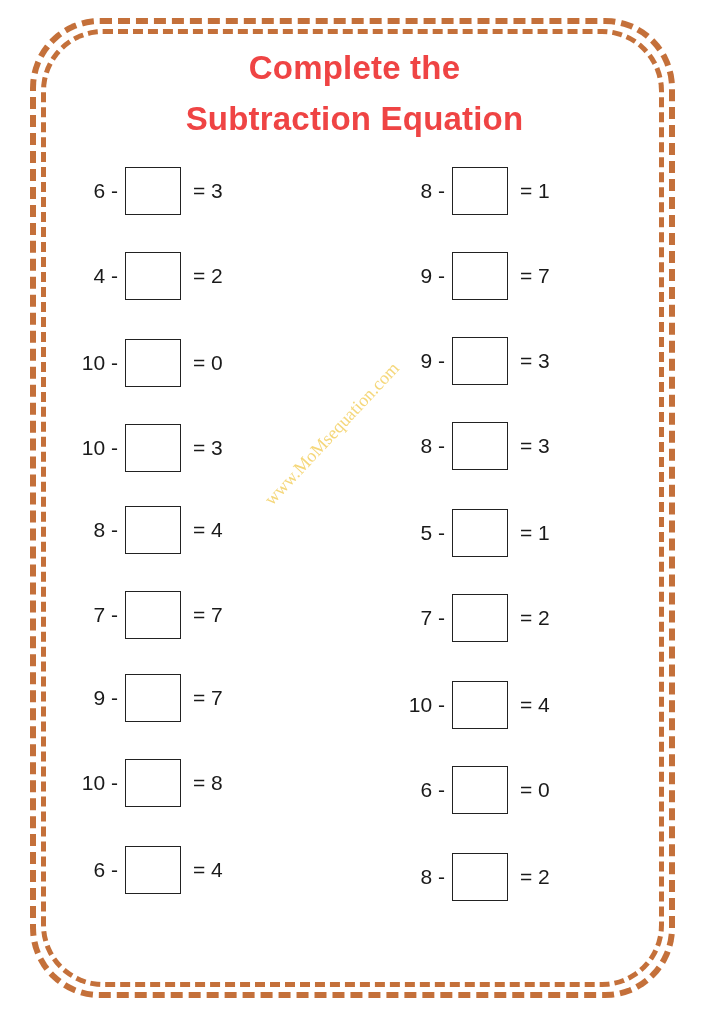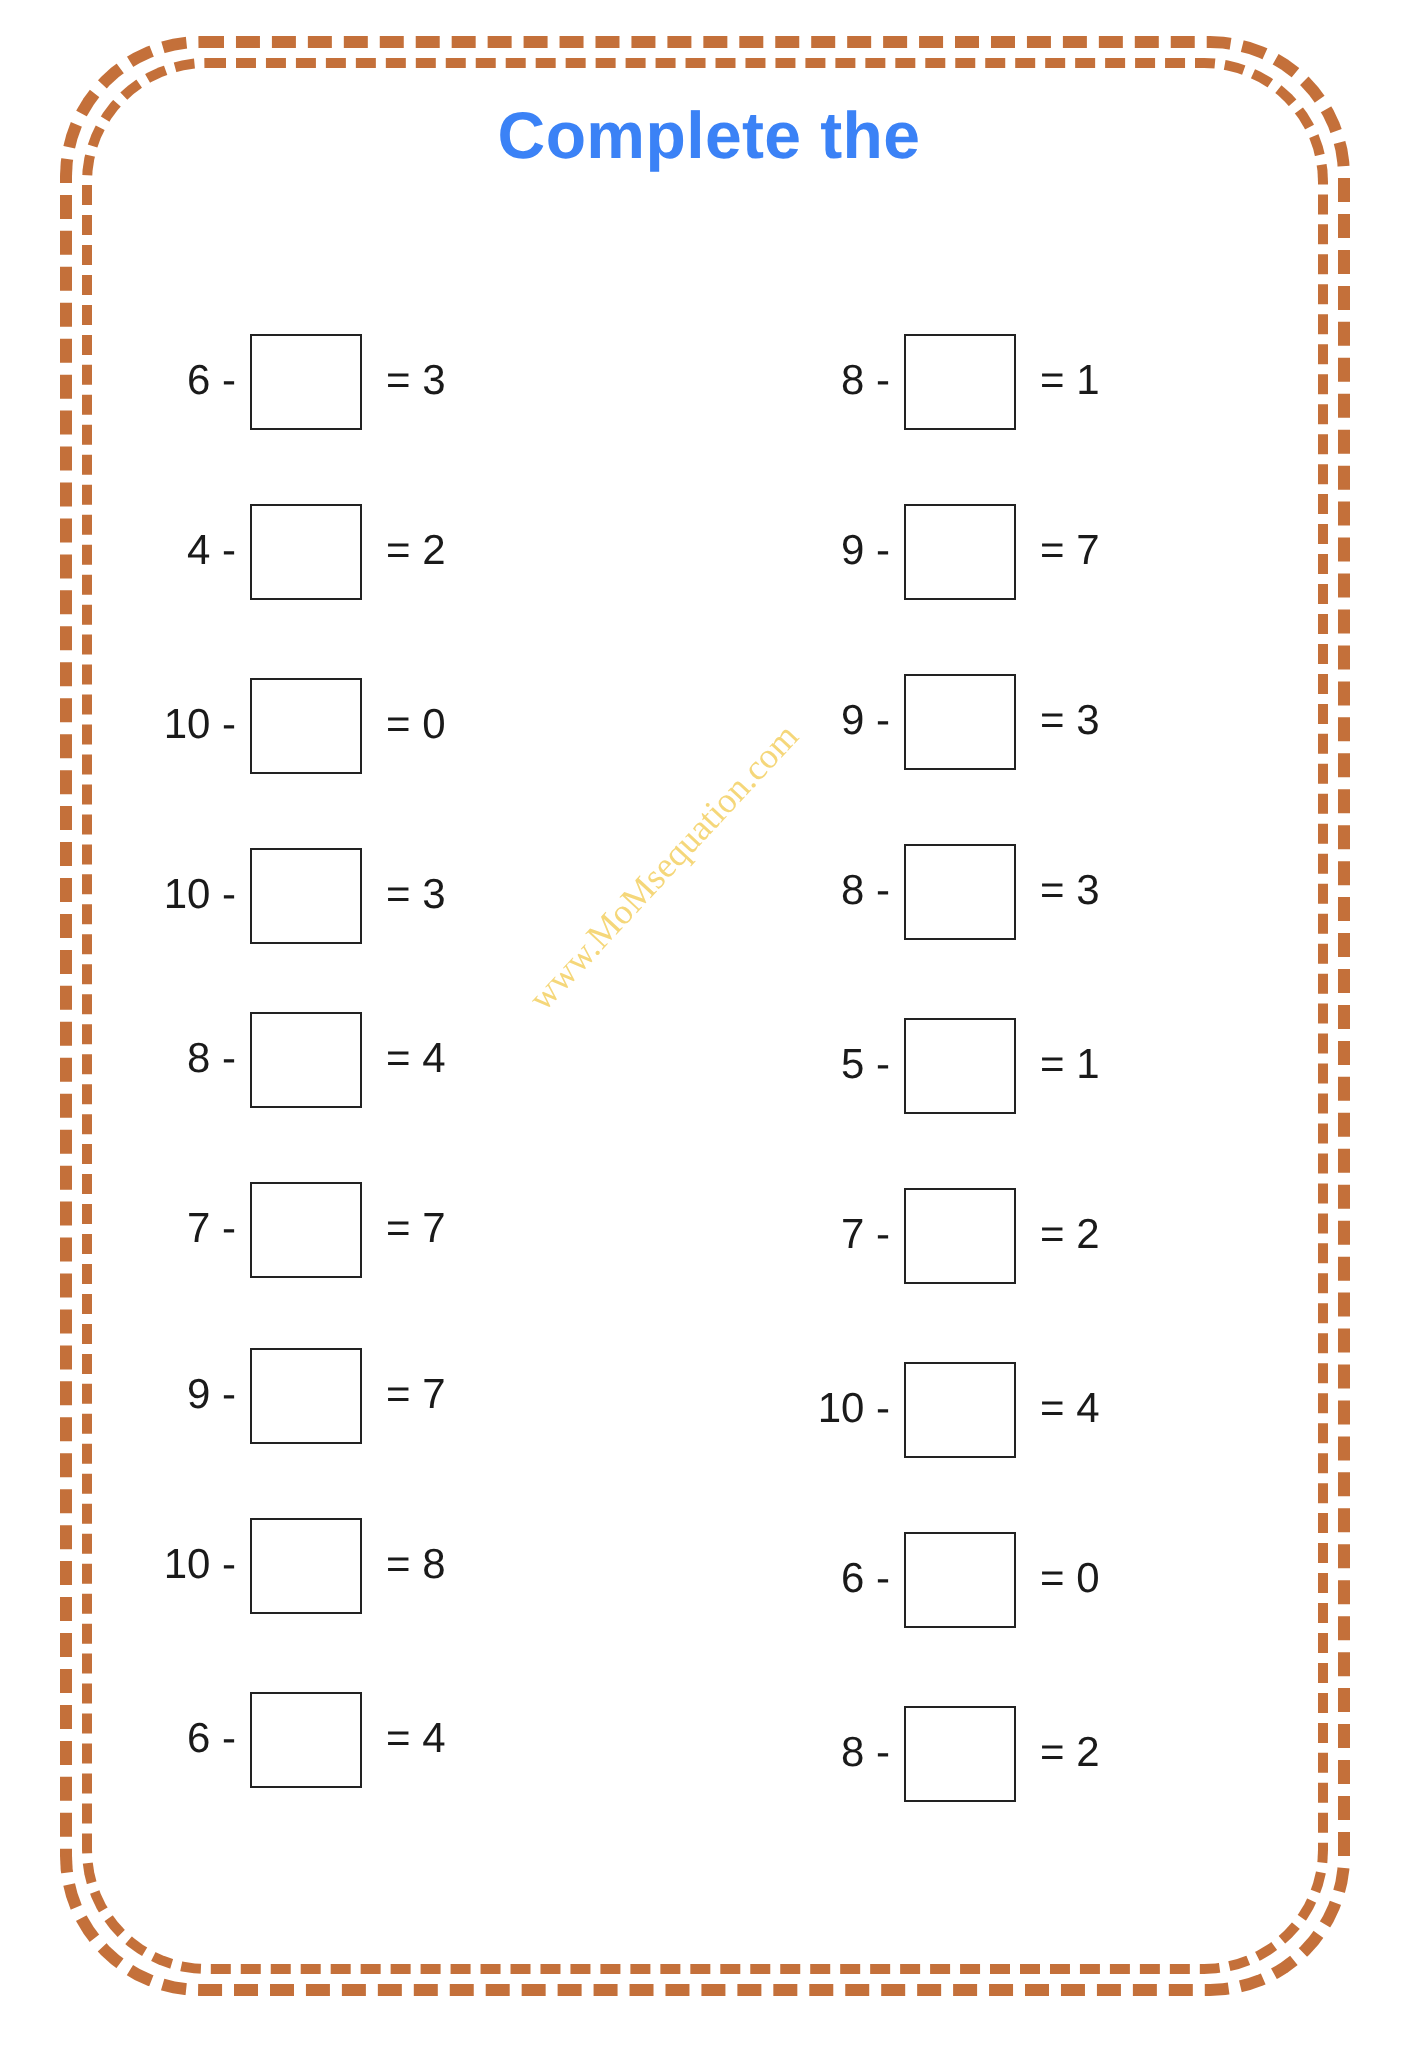--- a/index.html
+++ b/index.html
@@ -39,21 +39,21 @@
     border: 5px dashed #c4703a;
     border-radius: 62px;
   }
 
   .title {
     position: absolute;
     top: 42px;
     left: 0;
     width: 709px;
     text-align: center;
-    color: #3b82f6;
+    color: #ef4444;
     font-size: 33px;
     font-weight: bold;
     line-height: 1.55;
     letter-spacing: 0.2px;
   }
 
   .columns {
     position: absolute;
     top: 148px;
     left: 50px;
@@ -115,20 +115,21 @@
 </head>
 <body>
 
 <div id="worksheet">
 
   <div class="frame"></div>
   <div class="frame inner"></div>
 
   <div class="title">
     <div>Complete the</div>
+    <div>Subtraction Equation</div>
   </div>
 
   <div class="columns">
 
     <div class="column left">
       <div class="eq-row">
         <span class="eq-left">6 -</span>
         <span class="answer-box"></span>
         <span class="eq-right">= 3</span>
       </div>

